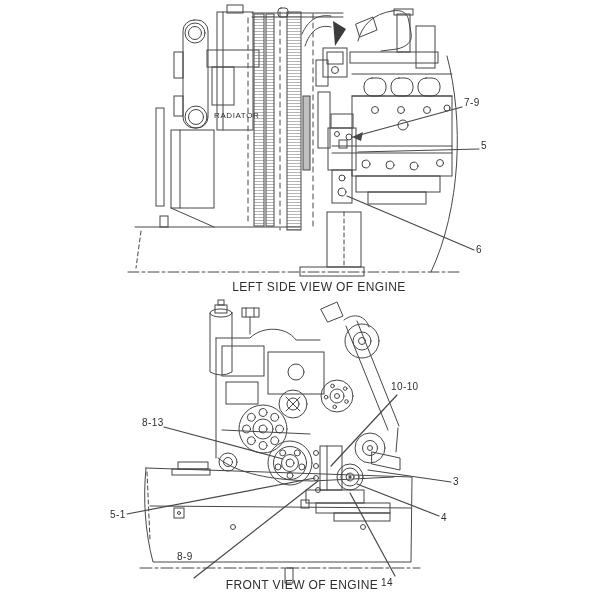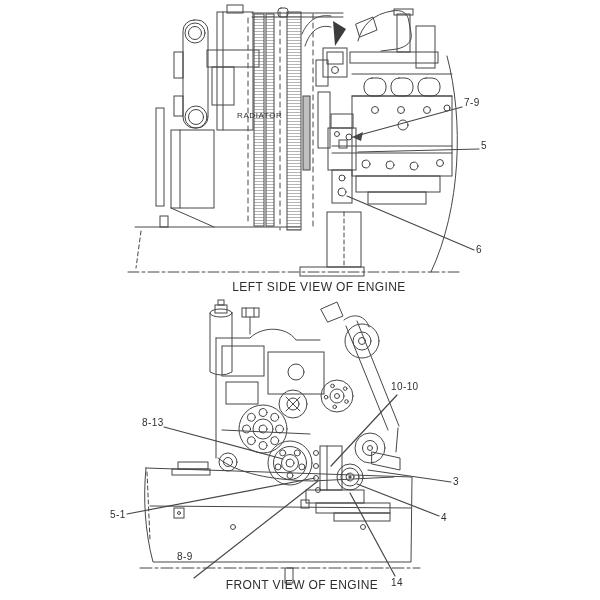--- a/index.html
+++ b/index.html
@@ -11,21 +11,21 @@
   .callout{
     position:absolute;font-size:10px;color:#2e2e2e;letter-spacing:.4px;
     white-space:nowrap;line-height:1;
   }
   .caption{
     position:absolute;font-size:12px;color:#2e2e2e;letter-spacing:.4px;
     white-space:nowrap;line-height:1;text-align:center;margin-left:24px;
   }
   .small-label{
     position:absolute;font-size:8px;color:#2e2e2e;letter-spacing:.6px;
-    white-space:nowrap;line-height:1;margin-left:23px;
+    white-space:nowrap;line-height:1;
   }
 </style>
 </head>
 <body>
 
 <div class="canvas">
 
   <svg class="art" width="600" height="600" viewBox="0 0 600 600">
     <defs>
       <pattern id="fins" width="3" height="3" patternUnits="userSpaceOnUse">
@@ -247,17 +247,17 @@
   <span class="callout" style="left:476px;top:245px">6</span>
 
   <div class="caption" style="left:205px;top:281px;width:180px">LEFT SIDE VIEW OF ENGINE</div>
 
   <span class="callout" style="left:142px;top:418px">8-13</span>
   <span class="callout" style="left:110px;top:510px">5-1</span>
   <span class="callout" style="left:177px;top:552px">8-9</span>
   <span class="callout" style="left:391px;top:382px">10-10</span>
   <span class="callout" style="left:453px;top:477px">3</span>
   <span class="callout" style="left:441px;top:513px">4</span>
-  <span class="callout" style="left:391px;top:578px">14</span>
+  <span class="callout" style="left:381px;top:578px">14</span>
 
   <div class="caption" style="left:198px;top:579px;width:160px">FRONT VIEW OF ENGINE</div>
 
 </div>
 
 </body></html>

